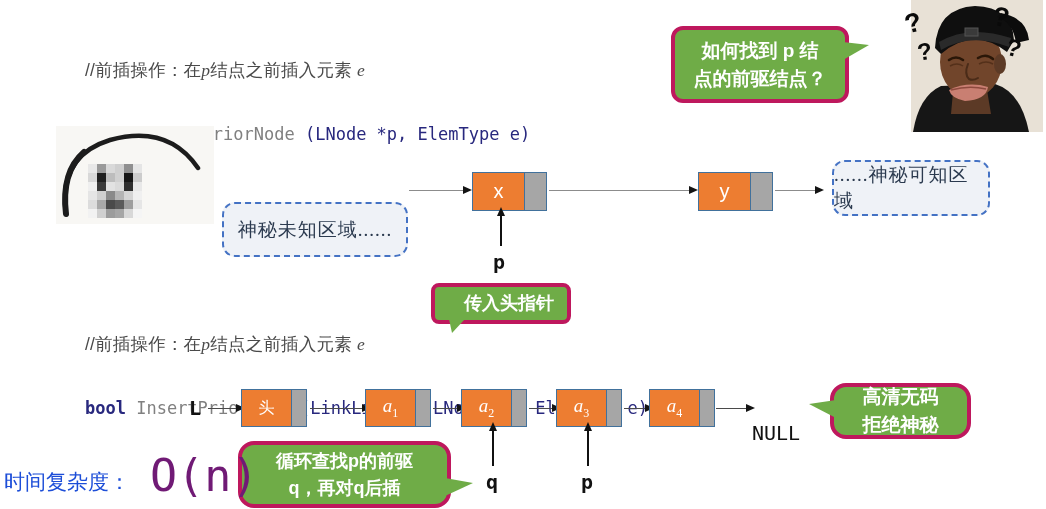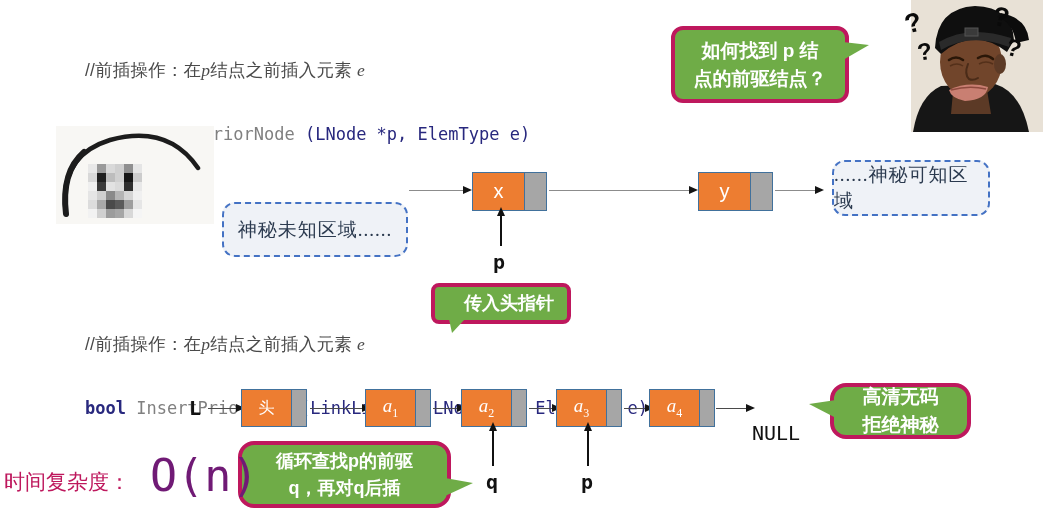--- a/index.html
+++ b/index.html
@@ -50,21 +50,21 @@
   .ptrlabel{position:absolute;font-family:"DejaVu Sans Mono",monospace;font-size:20px;color:#111;font-weight:600;}
 
   .plain{position:absolute;color:#111;}
   .mono{font-family:"DejaVu Sans Mono",monospace;}
 
   
   .mosaic-wrap{position:absolute;left:56px;top:126px;width:158px;}
   .mosaic-caption{text-align:center;font-weight:bold;font-size:15px;color:#111;margin-top:2px;letter-spacing:1px;}
 
   
-  .cx-label{position:absolute;left:4px;top:468px;font-family:"Liberation Serif",serif;font-size:21px;color:#be185d;}
+  .cx-label{position:absolute;left:4px;top:468px;font-family:"Liberation Serif",serif;font-size:21px;color:#1d4ed8;}
   .cx-value{position:absolute;left:150px;top:449px;font-family:"DejaVu Sans Mono",monospace;font-size:45px;color:#701a75;}
 </style>
 </head>
 <body>
 
 <div id="canvas">
 
   <div class="codeblock" style="left:85px;top:22px;">
     <div class="comment"><span>//前插操作：在</span><span class="it">p</span><span>结点之前插入元素 </span><span class="it">e</span></div>
     <div class="codeline"><span class="caret"></span><span class="kw">bool</span><span class="fn"> InsertPriorNode </span><span class="param">(LNode *p, ElemType e)</span></div>

